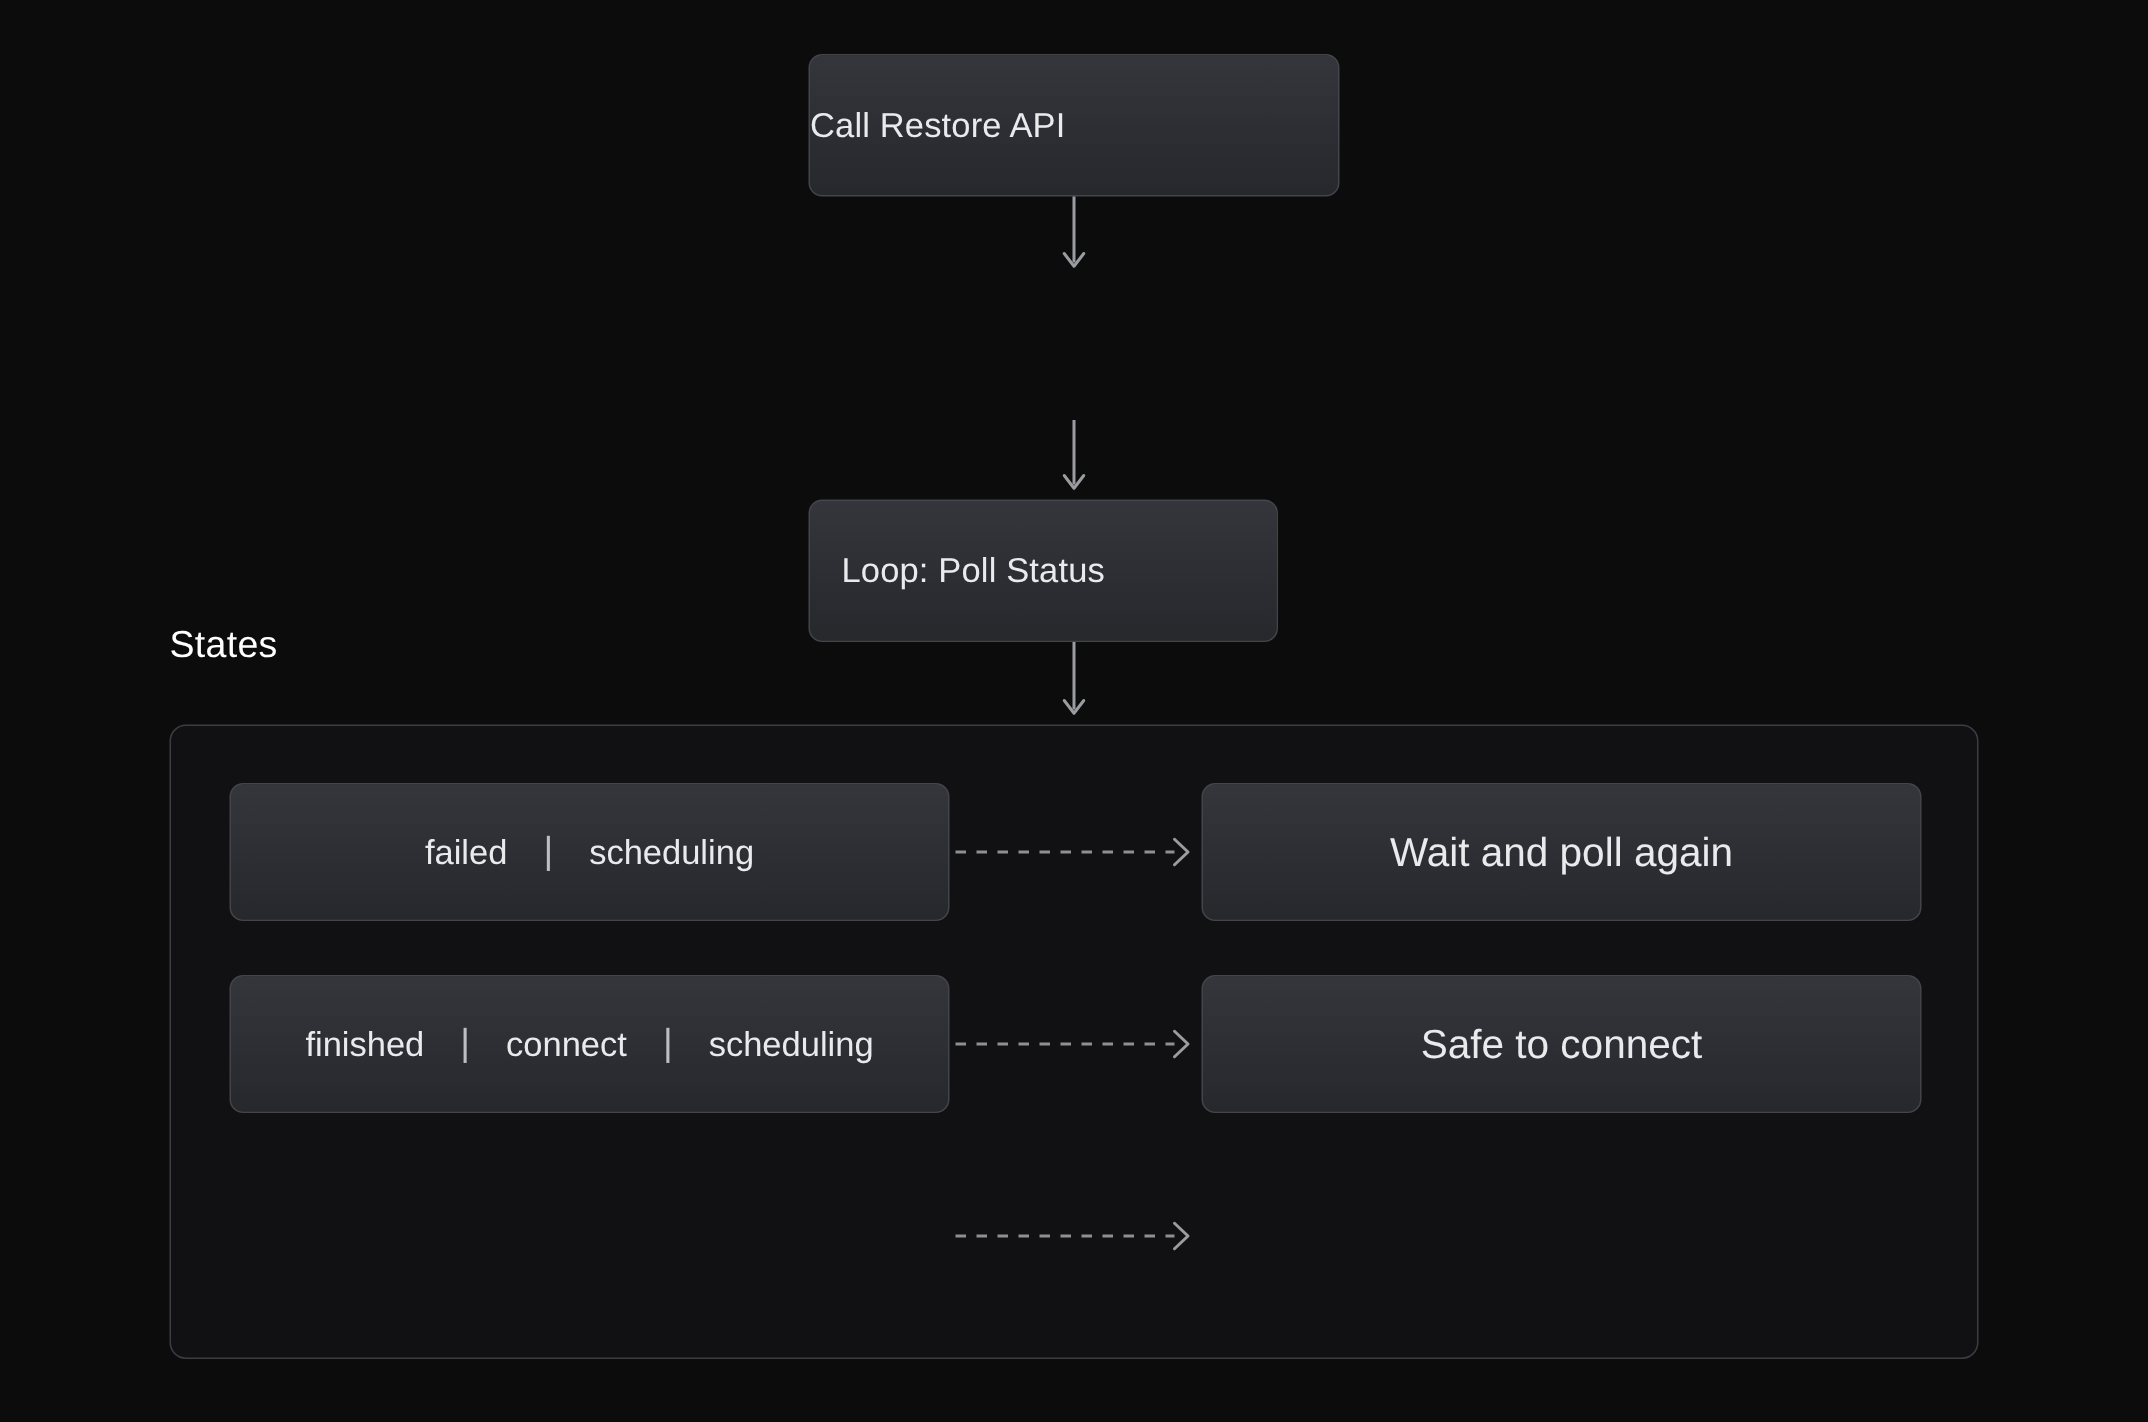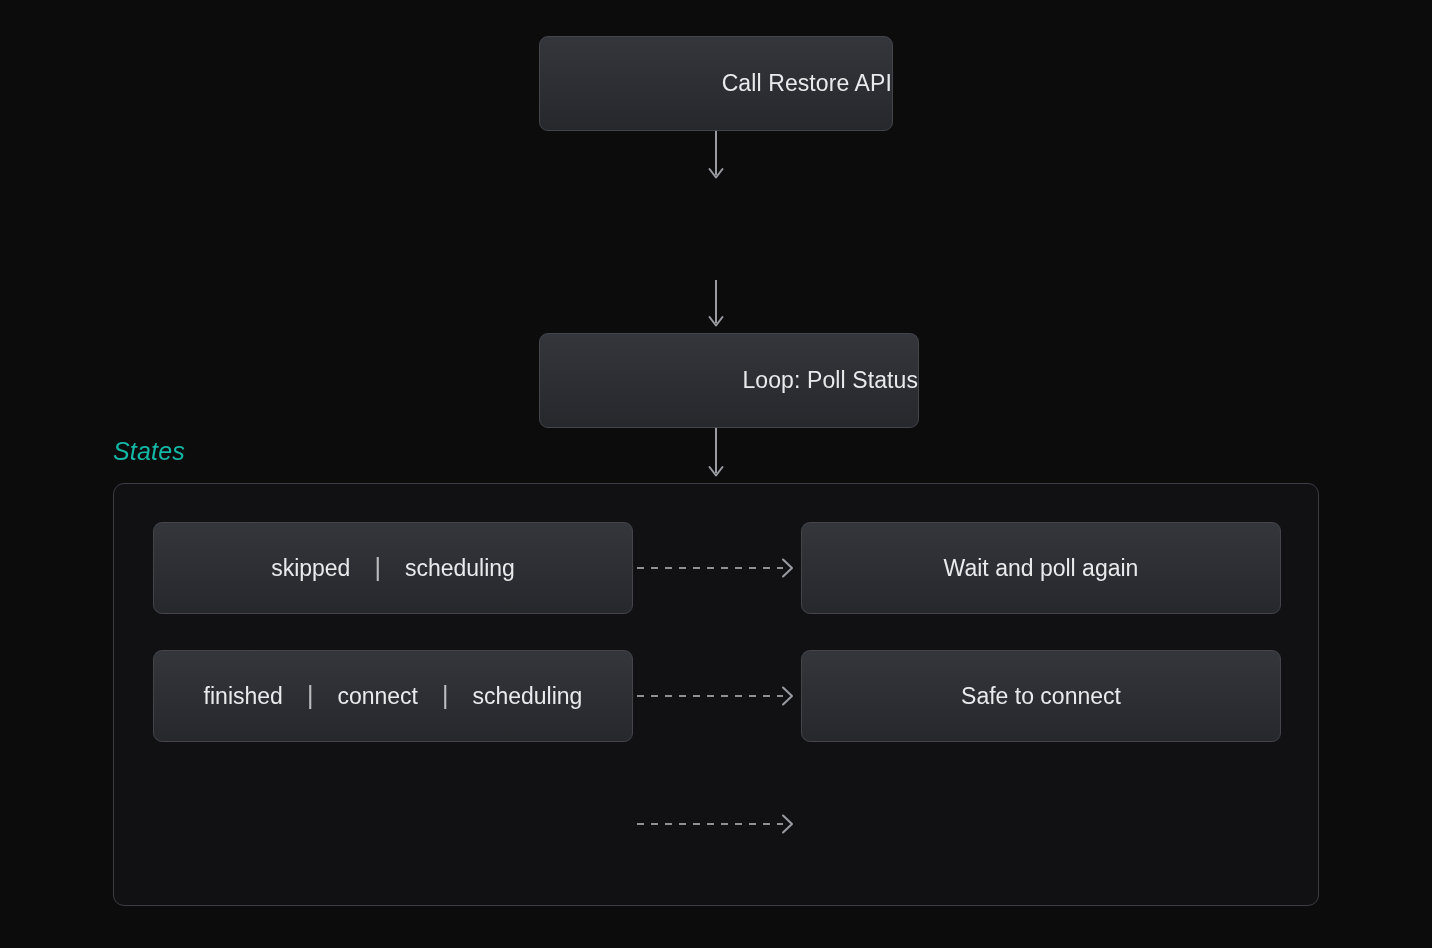--- a/index.html
+++ b/index.html
@@ -17,57 +17,56 @@
     width: 1432px;
     height: 948px;
     background: #0c0c0d;
   }
 
   
   .node {
     position: absolute;
     display: flex;
     align-items: center;
-    justify-content: flex-end;
+    justify-content: flex-start;
     border-radius: 9px;
     border: 1px solid #43454b;
     background: linear-gradient(180deg, #34363c 0%, #2c2e33 55%, #26282c 100%);
     color: #e9eaec;
     font-size: 23px;
     font-weight: 400;
     letter-spacing: 0.1px;
     white-space: nowrap;
   }
 
   
   #node-call-restore-api { left: 539px; top: 36px;  width: 354px; height: 95px; }
   #node-get-operation-ids { left: 539px; top: 185px; width: 354px; height: 95px; }
-  #node-loop-poll-status  { left: 539px; top: 333px; width: 380px; height: 95px; }
+  #node-loop-poll-status  { left: 539px; top: 333px; width: 313px; height: 95px; padding-left: 21px; }
 
   
   .v-arrow {
     position: absolute;
     left: 704px;
     width: 24px;
   }
   .v-arrow svg { display: block; overflow: visible; }
 
   #arrow-call-to-get   { top: 131px; height: 55px; }
   #arrow-get-to-loop   { top: 280px; height: 54px; }
   #arrow-loop-to-states{ top: 428px; height: 56px; }
 
   
   #states-label {
     position: absolute;
     left: 113px;
-    top: 437px;
-    color: #14b8a6;
+    top: 416px;
+    color: #ffffff;
     font-size: 25px;
     letter-spacing: 0.2px;
-    font-style: italic;
   }
 
   #states-container {
     position: absolute;
     left: 113px;
     top: 483px;
     width: 1206px;
     height: 423px;
     border: 1px solid #3b3d43;
     border-radius: 11px;
@@ -114,21 +113,21 @@
     top: 0;
     width: 480px;
     height: 92px;
     display: flex;
     align-items: center;
     justify-content: center;
     border-radius: 9px;
     border: 1px solid #43454b;
     background: linear-gradient(180deg, #34363c 0%, #2c2e33 55%, #26282c 100%);
     color: #e9eaec;
-    font-size: 23px;
+    font-size: 27px;
     white-space: nowrap;
   }
 
   .dashed-arrow {
     position: absolute;
     left: 523px;
     top: 32px;
     width: 164px;
     height: 28px;
   }
@@ -168,21 +167,21 @@
       <path d="M5.5 39 L12 47.5 L18.5 39" stroke="#9a9ca1" stroke-width="2" fill="none" stroke-linecap="round" stroke-linejoin="round"></path>
     </svg>
   </div>
 
   <div id="states-label">States</div>
 
   <div id="states-container">
 
     <div class="state-row" id="state-row-0">
       <div class="state-node">
-        <span class="seg">skipped</span>
+        <span class="seg">failed</span>
         <span class="sep">|</span>
         <span class="seg">scheduling</span>
       </div>
 
       <div class="dashed-arrow">
         <svg width="164" height="28" viewBox="0 0 164 28">
           <path d="M0 14 H146" stroke="#8e9095" stroke-width="2" fill="none" stroke-dasharray="7 7"></path>
           <path d="M146 5.5 L155 14 L146 22.5" stroke="#9a9ca1" stroke-width="2" fill="none" stroke-linecap="round" stroke-linejoin="round"></path>
         </svg>
       </div>

